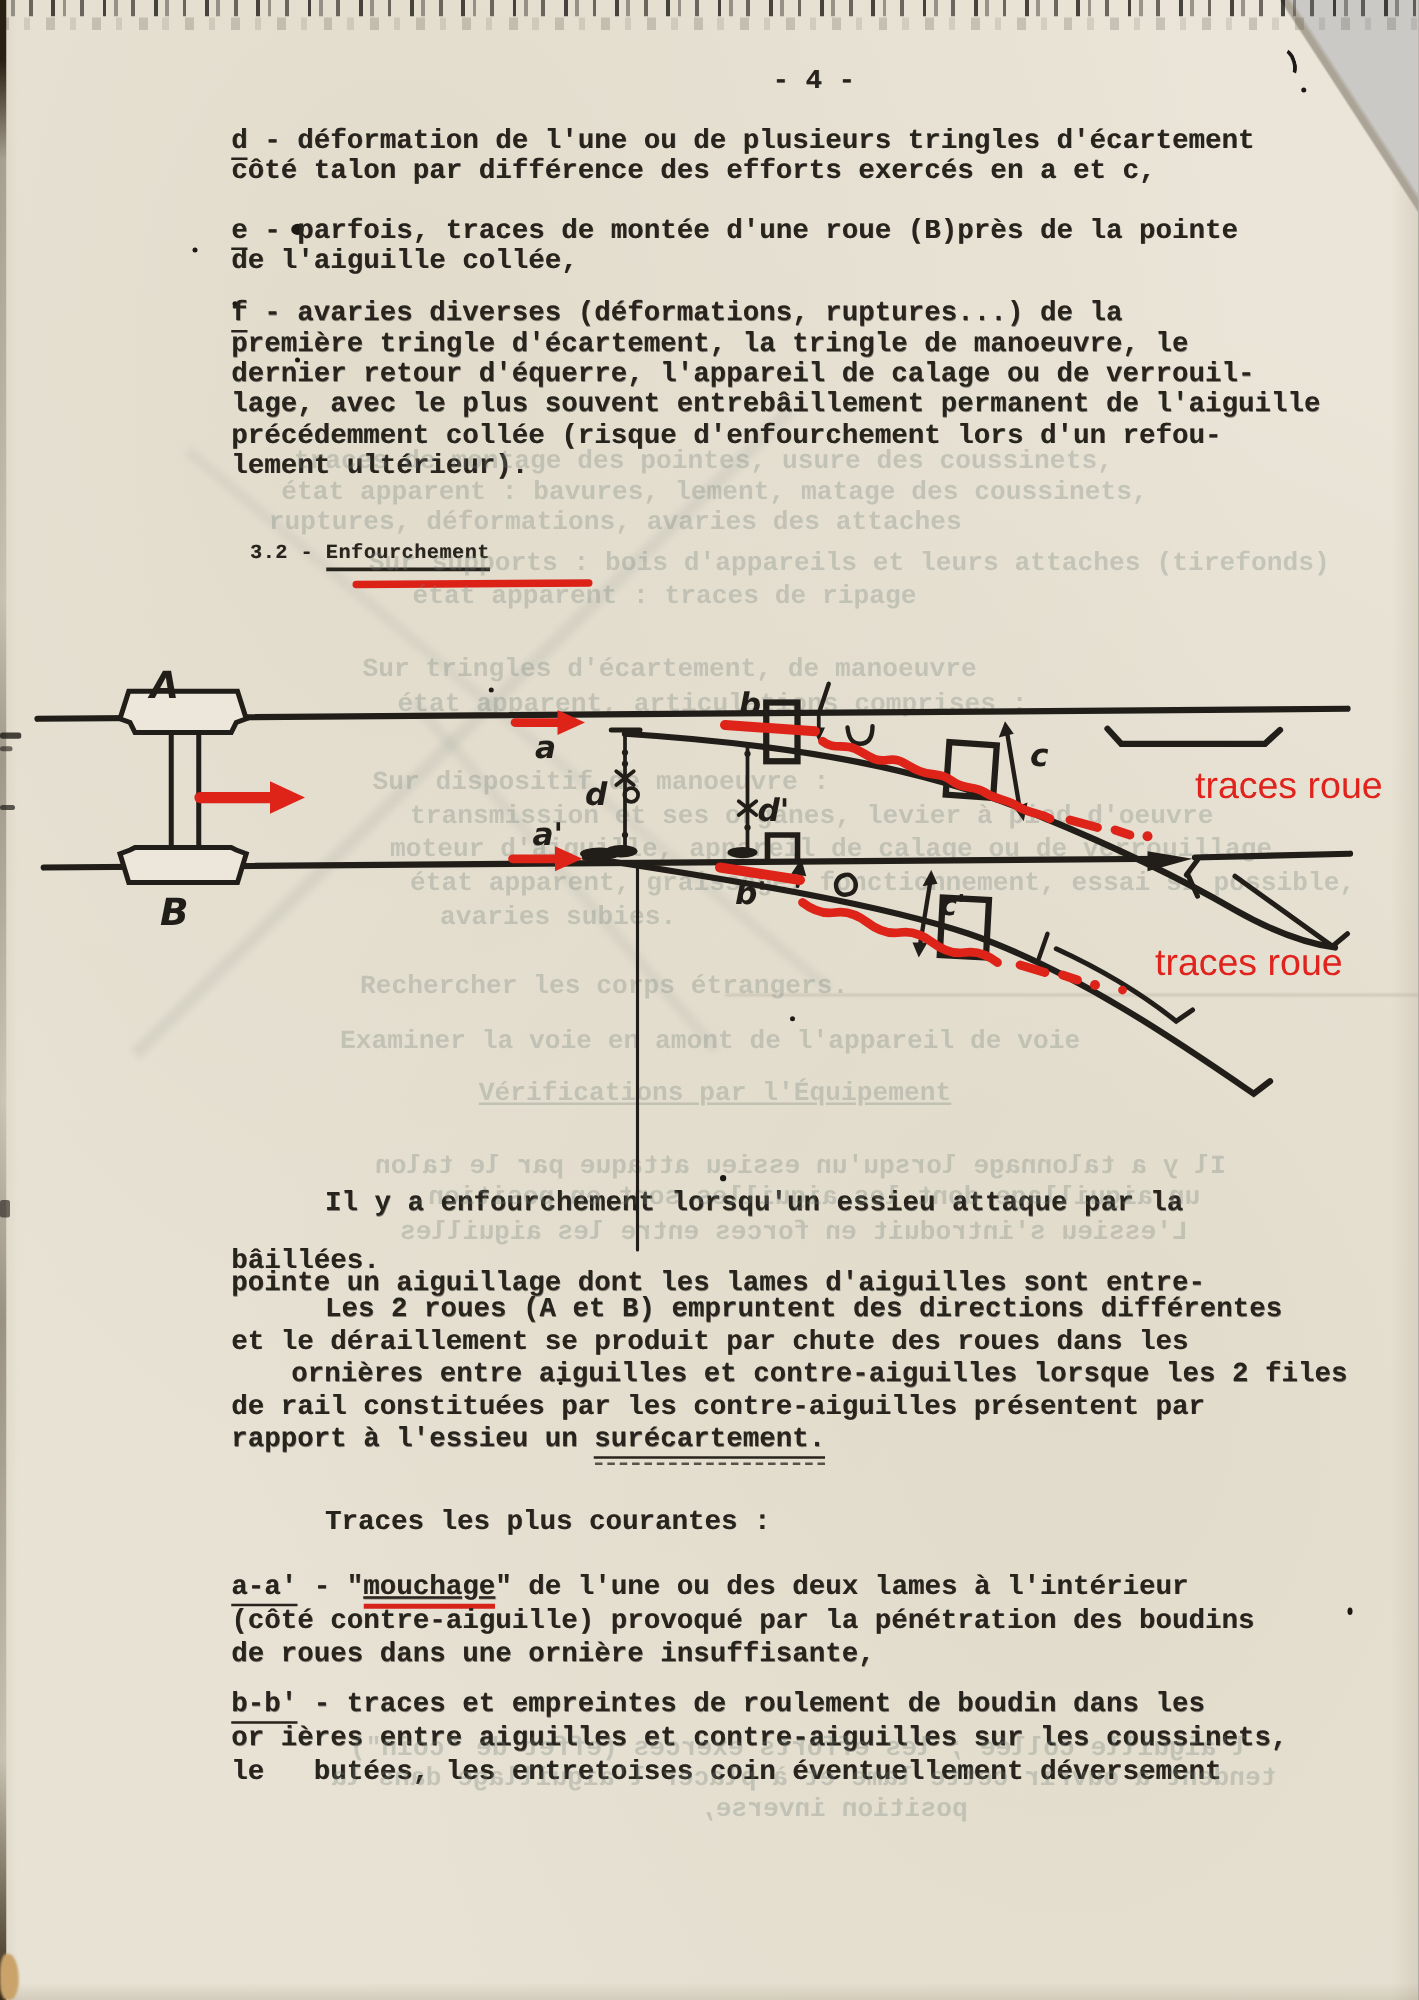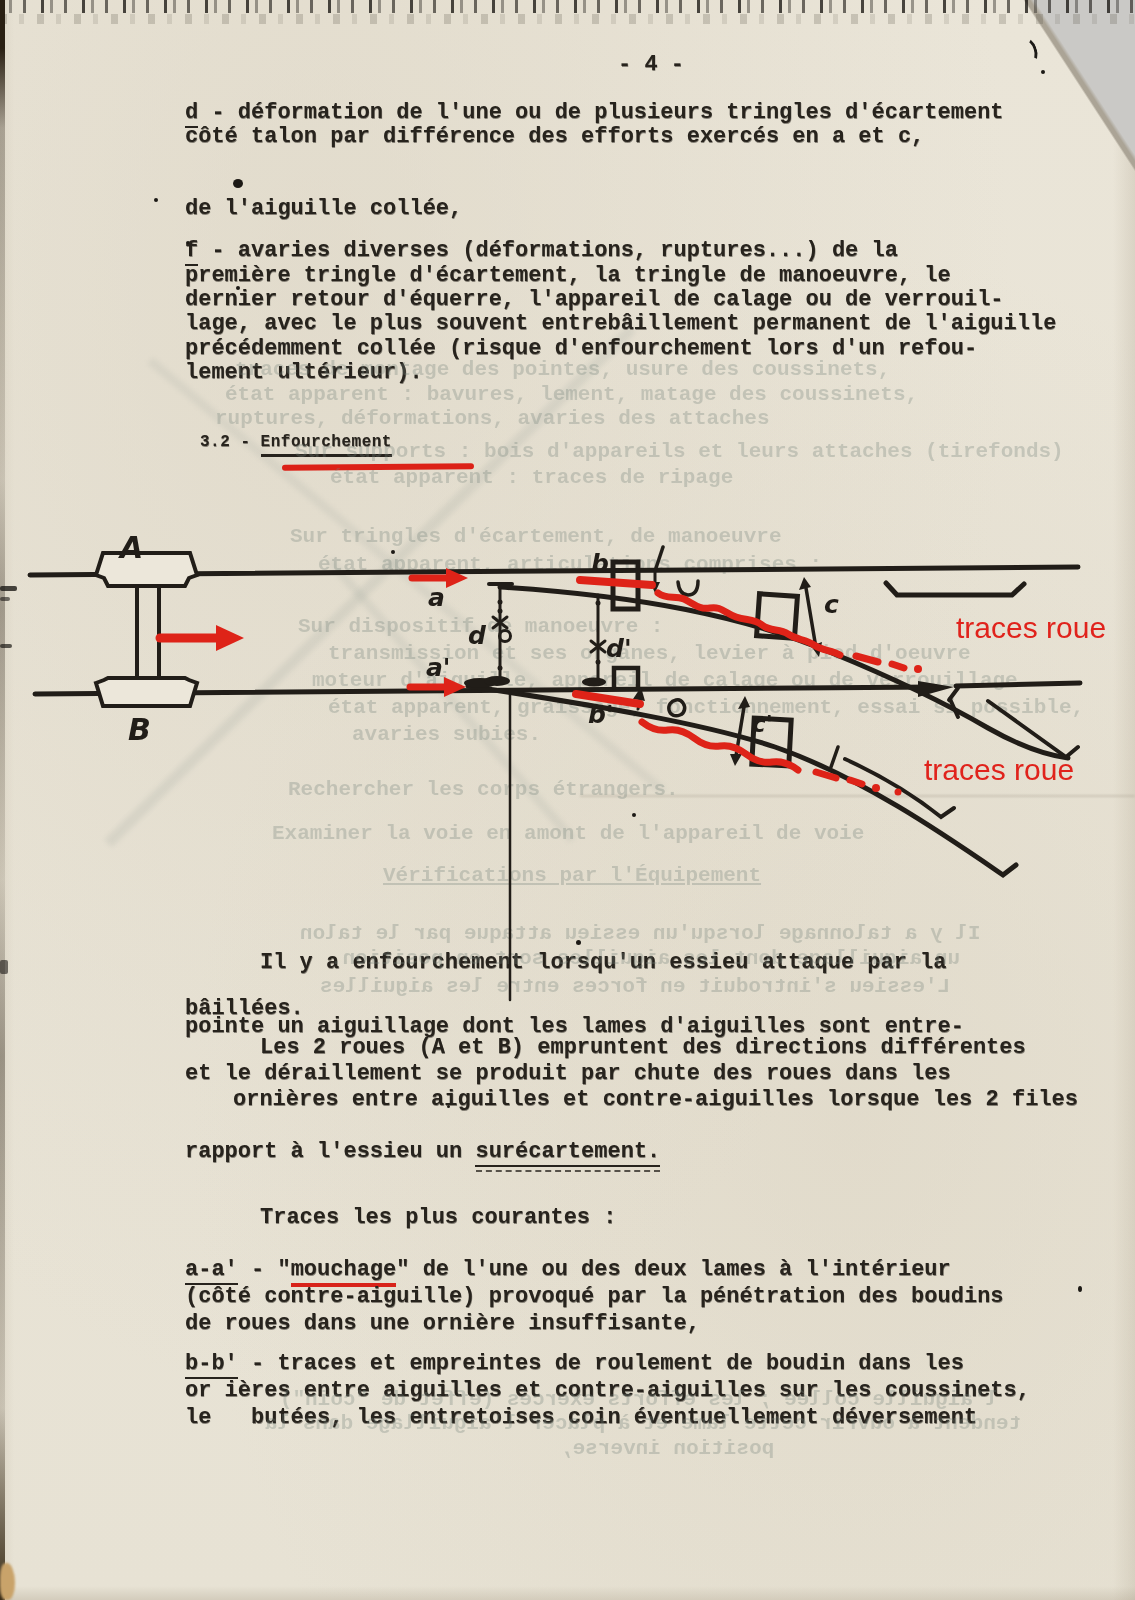--- a/index.html
+++ b/index.html
@@ -13,21 +13,21 @@
       linear-gradient(0deg, rgba(120,105,80,.18) 0, rgba(0,0,0,0) 14px),
       linear-gradient(#eae5d8, #e7e2d4);
     font-family:"Liberation Mono", monospace;
   }
   .t {
     position:absolute; font-family:"Liberation Mono", monospace;
     font-size:22px; line-height:25px; font-weight:700; color:#27231d;
     white-space:pre; text-shadow:0.4px 0.5px 0.5px rgba(38,33,27,.5);
   }
   .u  { border-bottom:2px solid #27231d; padding-bottom:1px; }
-  .redu { border-bottom:4px solid #d8231a; padding-bottom:1px; }
+  .redu { border-bottom:4px solid #d8231a; padding-bottom:1px;text-decoration:underline; }
   .hu { border-bottom:3px solid #27231d; padding-bottom:3px; }
   .head { font-size:16px; letter-spacing:0.5px;text-align:center; }
   .ghost {
     position:absolute; font-family:"Liberation Mono", monospace; font-size:21px;
     font-weight:700; color:#74827a; opacity:.30; white-space:pre; filter:blur(0.5px);
   }
   .ghost.mir { transform:scaleX(-1); }
   .ghost.gu { text-decoration:underline; }
   .speck { position:absolute; background:#1c1915; border-radius:50%; }
   .gdiag { position:absolute; background:#8e9892; filter:blur(2.5px); transform-origin:0 50%; }
@@ -70,39 +70,41 @@
   <div class="speck" style="left:1078px;top:1286px;width:4px;height:6px;"></div>
   <div class="speck" style="left:447px;top:1105px;width:3px;height:3px;"></div>
   <div class="speck" style="left:1041px;top:70px;width:4px;height:4px;"></div>
   <div style="position:absolute;left:1020px;top:38px;width:11px;height:20px;border:3px solid rgba(0,0,0,0);border-right-color:#1c1a17;border-radius:50%;transform:rotate(-18deg);"></div>
 
   <div class="t" style="left:618px;top:52px;">- 4 -</div>
 
   <div class="t" style="left:185px;top:100px;"><span class="u">d</span><span> - déformation de l'une ou de plusieurs tringles d'écartement</span></div>
   <div class="t" style="left:185px;top:124px;">côté talon par différence des efforts exercés en a et c,</div>
 
+  <div class="t" style="left:185px;top:172px;"><span class="u">e</span><span> - parfois, traces de montée d'une roue (B)près de la pointe</span></div>
   <div class="t" style="left:185px;top:196px;">de l'aiguille collée,</div>
 
   <div class="t" style="left:185px;top:238px;"><span class="u">f</span><span> - avaries diverses (déformations, ruptures...) de la</span></div>
   <div class="t" style="left:185px;top:263px;">première tringle d'écartement, la tringle de manoeuvre, le</div>
   <div class="t" style="left:185px;top:287px;">dernier retour d'équerre, l'appareil de calage ou de verrouil-</div>
   <div class="t" style="left:185px;top:311px;">lage, avec le plus souvent entrebâillement permanent de l'aiguille</div>
   <div class="t" style="left:185px;top:336px;">précédemment collée (risque d'enfourchement lors d'un refou-</div>
   <div class="t" style="left:185px;top:360px;">lement ultérieur).</div>
 
   <div class="t head" style="left:200px;top:430px;"><span>3.2 - </span><span class="hu">Enfourchement</span></div>
   <div class="redbar" style="left:282px;top:464px;width:192px;height:6px;transform:rotate(-0.4deg);"></div>
 
   <div class="t" style="left:260px;top:950px;">Il y a enfourchement lorsqu'un essieu attaque par la</div>
   <div class="t" style="left:185px;top:973px;margin-top:41px;">pointe un aiguillage dont les lames d'aiguilles sont entre-</div>
   <div class="t" style="left:185px;top:996px;">bâillées.</div>
 
   <div class="t" style="left:260px;top:1035px;">Les 2 roues (A et B) empruntent des directions différentes</div>
   <div class="t" style="left:185px;top:1061px;">et le déraillement se produit par chute des roues dans les</div>
   <div class="t" style="left:185px;top:1087px;margin-left:48px;">ornières entre aiguilles et contre-aiguilles lorsque les 2 files</div>
+  <div class="t" style="left:185px;top:1113px;">de rail constituées par les contre-aiguilles présentent par</div>
   <div class="t" style="left:185px;top:1139px;"><span>rapport à l'essieu un </span><span class="u">surécartement.</span></div>
   <div style="position:absolute;left:476px;top:1170px;width:184px;border-top:2px dashed #27231d;opacity:.75;"></div>
 
   <div class="t" style="left:260px;top:1205px;">Traces les plus courantes :</div>
 
   <div class="t" style="left:185px;top:1257px;"><span class="u">a-a'</span><span> - "</span><span class="redu">mouchage</span><span>" de l'une ou des deux lames à l'intérieur</span></div>
   <div class="t" style="left:185px;top:1284px;">(côté contre-aiguille) provoqué par la pénétration des boudins</div>
   <div class="t" style="left:185px;top:1311px;">de roues dans une ornière insuffisante,</div>
 
   <div class="t" style="left:185px;top:1351px;"><span class="u">b-b'</span><span> - traces et empreintes de roulement de boudin dans les</span></div>

